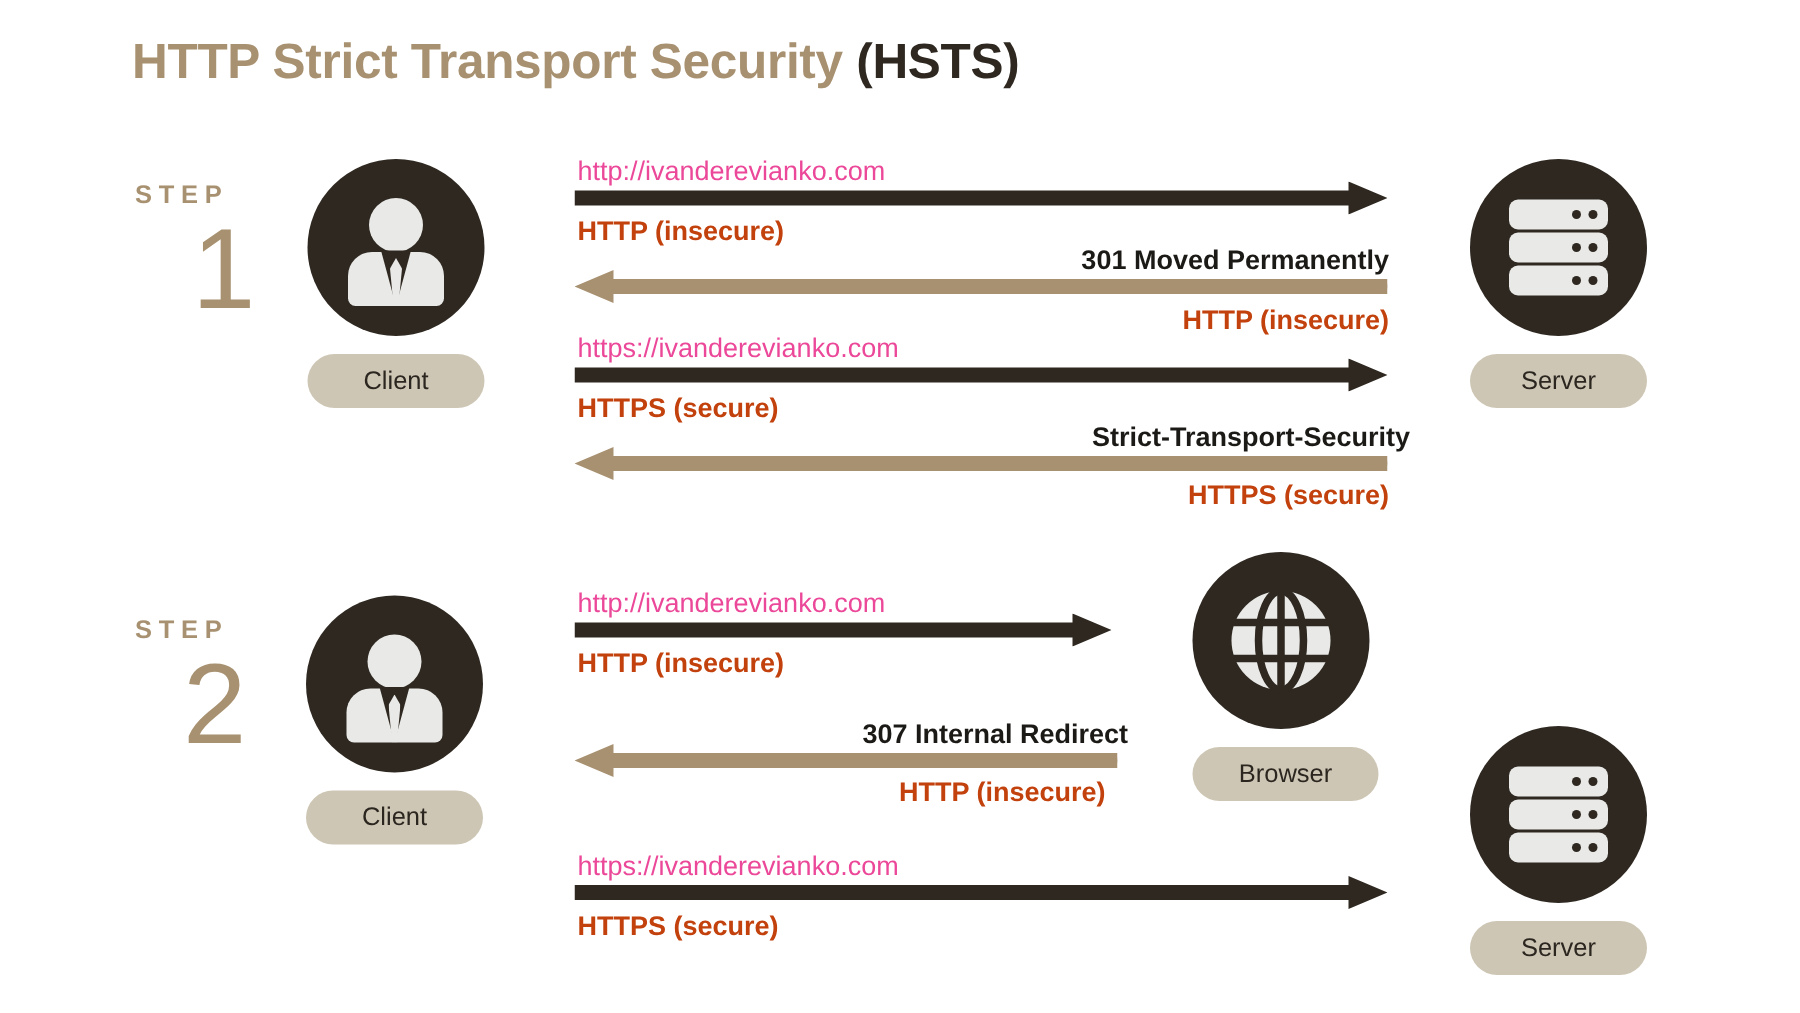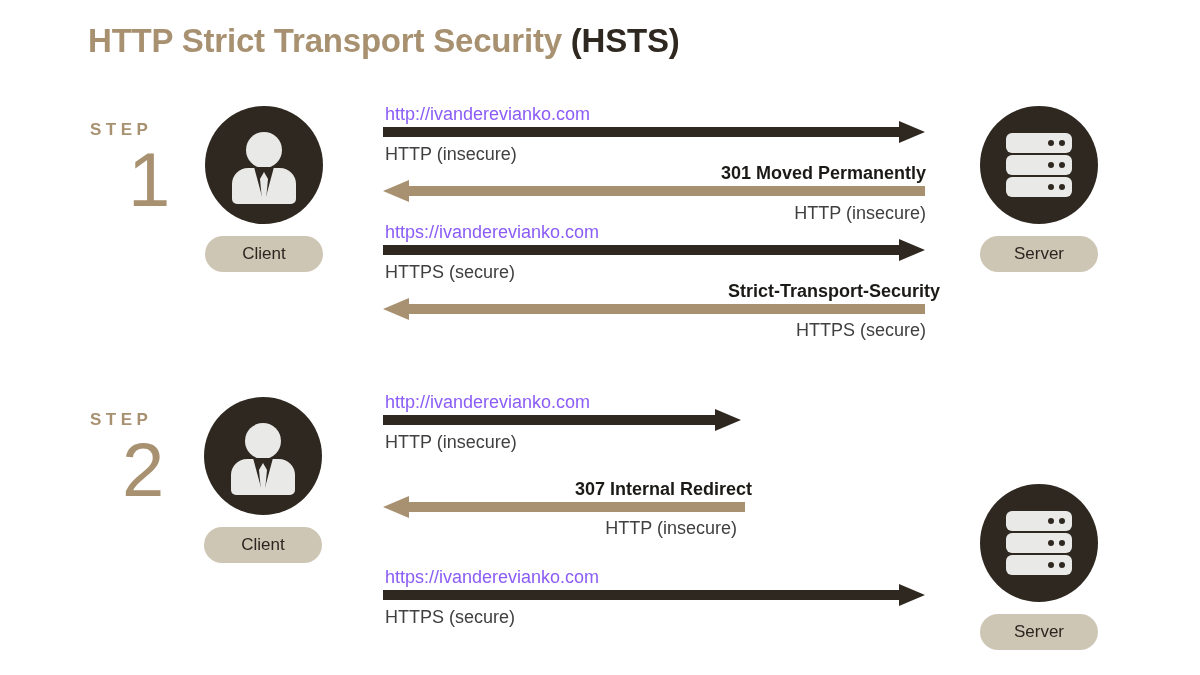--- a/index.html
+++ b/index.html
@@ -131,23 +131,23 @@
   
   .arrow { position: absolute; }
   .arrow svg { display: block; }
 
   
   .lbl {
     position: absolute;
     white-space: nowrap;
     font-size: 18px;
   }
-  .lbl.url   { color: #8b5cf6; font-weight: 400; }
+  .lbl.url   { color: #ec4899; font-weight: 400; }
   .lbl.hdr   { color: #1c1a17; font-weight: 700; }
-  .lbl.proto { color: #404040; font-weight: 400; }
+  .lbl.proto { color: #c2410c; font-weight: 700; }
   .lbl.r     { text-align: right; }
 </style>
 </head>
 <body>
 
 <div id="canvas">
 
   <div class="title"><span class="t-main">HTTP Strict Transport Security </span><span class="t-sub">(HSTS)</span></div>
 
   <div class="step-word" style="left:90px; top:120px;">STEP</div>
@@ -221,20 +221,36 @@
   <div class="node" style="left:204px; top:397px;">
     <div class="circle">
       <span class="person-head"></span>
       <span class="person-body"></span>
       <span class="person-tie"></span>
       <span class="person-tie2"></span>
     </div>
     <div class="pill">Client</div>
   </div>
 
+  <div class="node" style="left:795px; top:368px;">
+    <div class="circle">
+      <svg width="118" height="118" viewBox="0 0 118 118">
+        <g transform="translate(59,59)">
+          <circle r="33" fill="#e9e9e7"></circle>
+          <g fill="none" stroke="#2e2820" stroke-width="5">
+            <ellipse rx="15" ry="33"></ellipse>
+            <line x1="-33" y1="-12" x2="33" y2="-12"></line>
+            <line x1="-33" y1="12" x2="33" y2="12"></line>
+            <line x1="0" y1="-33" x2="0" y2="33"></line>
+          </g>
+        </g>
+      </svg>
+    </div>
+    <div class="pill" style="min-width:124px;">Browser</div>
+  </div>
 
   <div class="node" style="left:980px; top:484px;">
     <div class="circle">
       <span class="srv-bar" style="top:27px;">
         <i class="srv-dot" style="right:18px;"></i>
         <i class="srv-dot" style="right:7px;"></i>
       </span>
       <span class="srv-bar" style="top:49px;">
         <i class="srv-dot" style="right:18px;"></i>
         <i class="srv-dot" style="right:7px;"></i>

